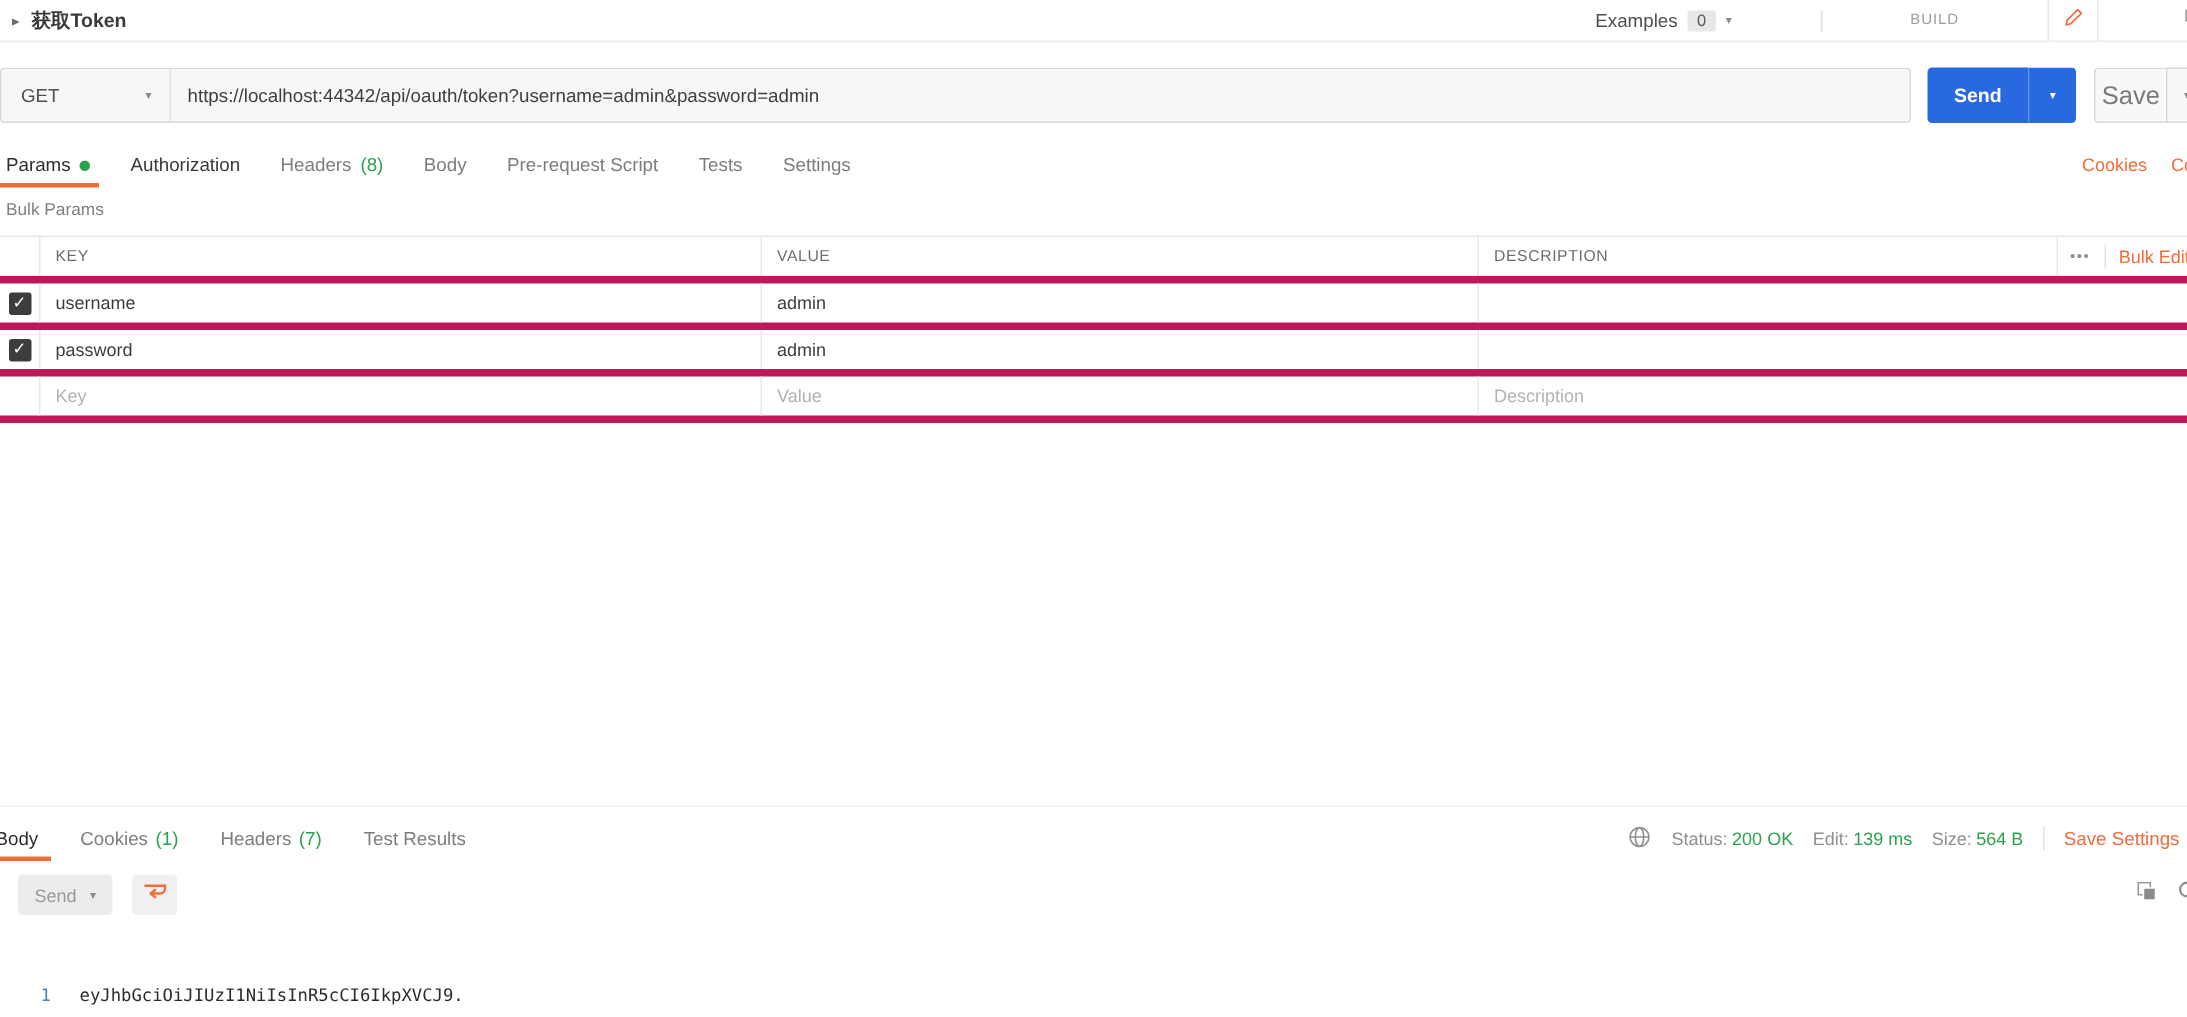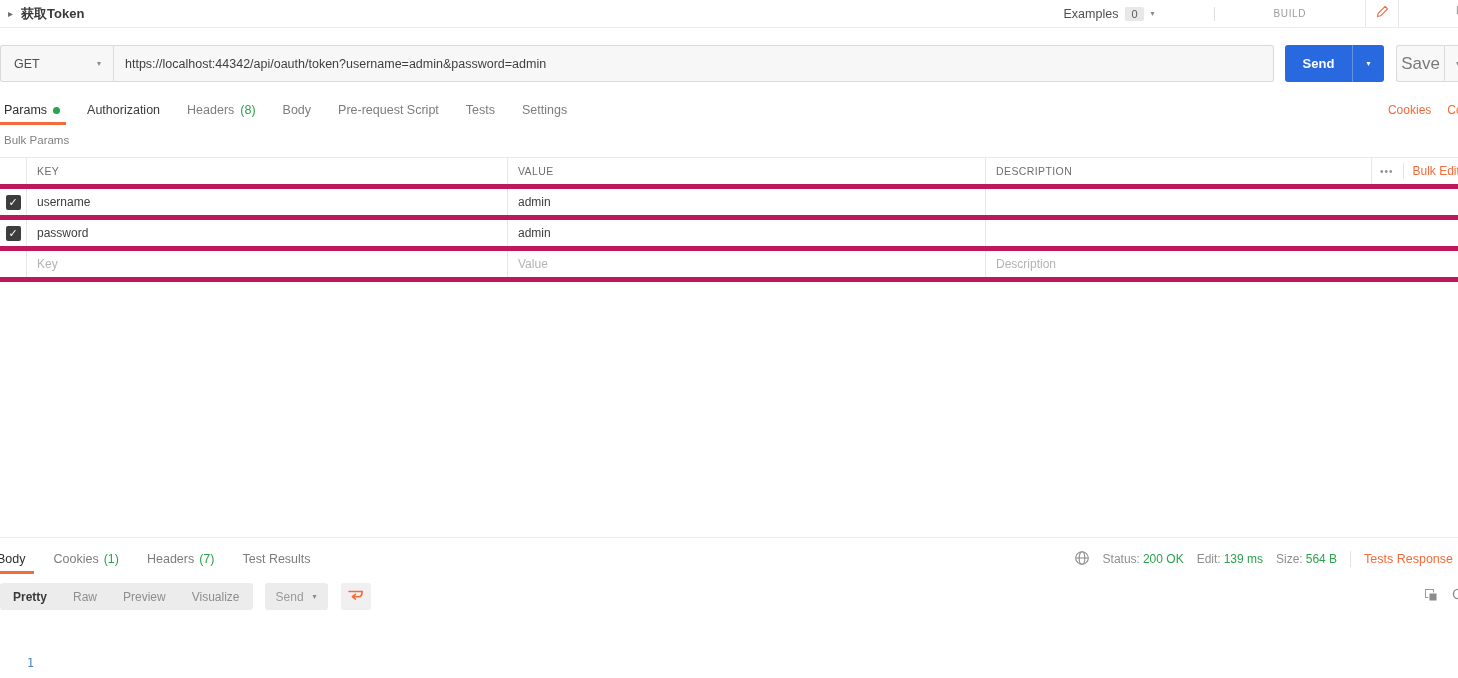--- a/index.html
+++ b/index.html
@@ -262,31 +262,25 @@
         <svg width="16" height="16" viewBox="0 0 16 16" fill="none" stroke="#8f8f8f" stroke-width="1.1">
             <circle cx="8" cy="8" r="6.3"></circle>
             <ellipse cx="8" cy="8" rx="2.8" ry="6.3"></ellipse>
             <line x1="1.7" y1="8" x2="14.3" y2="8"></line>
           </svg>
       </span>
       <span class="meta-item"><span class="meta-label">Status:</span><span class="meta-value">200 OK</span></span>
       <span class="meta-item"><span class="meta-label">Edit:</span><span class="meta-value">139 ms</span></span>
       <span class="meta-item"><span class="meta-label">Size:</span><span class="meta-value">564 B</span></span>
       <span class="mini-div"></span>
-      <span class="save-response">Tests Response</span>
+      <span class="save-response">Save Settings</span>
     </div>
   </div>
 
   <div class="resp-toolbar">
-    <div class="segmented">
-      <div class="seg-item active">Pretty</div>
-      <div class="seg-item">Raw</div>
-      <div class="seg-item">Preview</div>
-      <div class="seg-item">Visualize</div>
-    </div>
     <div class="format-dd">
       <span>Send</span>
       <span class="chev">▾</span>
     </div>
     <div class="wrap-btn">
       <span>
         <svg width="17" height="14" viewBox="0 0 17 14" fill="none" stroke="#f26b3a" stroke-width="1.6" stroke-linecap="round" stroke-linejoin="round">
             <path d="M2 3.5h13"></path>
             <path d="M15 3.5v1.6c0 2.1-1.6 3.6-3.6 3.6H6"></path>
             <path d="M8.4 6.3 5.4 8.7l3 2.4"></path>
@@ -309,17 +303,18 @@
               <line x1="10.4" y1="10.4" x2="14" y2="14"></line>
             </svg>
         </span>
       </span>
     </div>
   </div>
 
   <div class="code">
     <div class="code-line">
       <span class="gutter">1</span>
+      <span class="code-text">eyJhbGciOiJIUzI1NiIsInR5cCI6IkpXVCJ9.</span>
     </div>
     
     
   </div>
 </section>
 
 </body></html>

